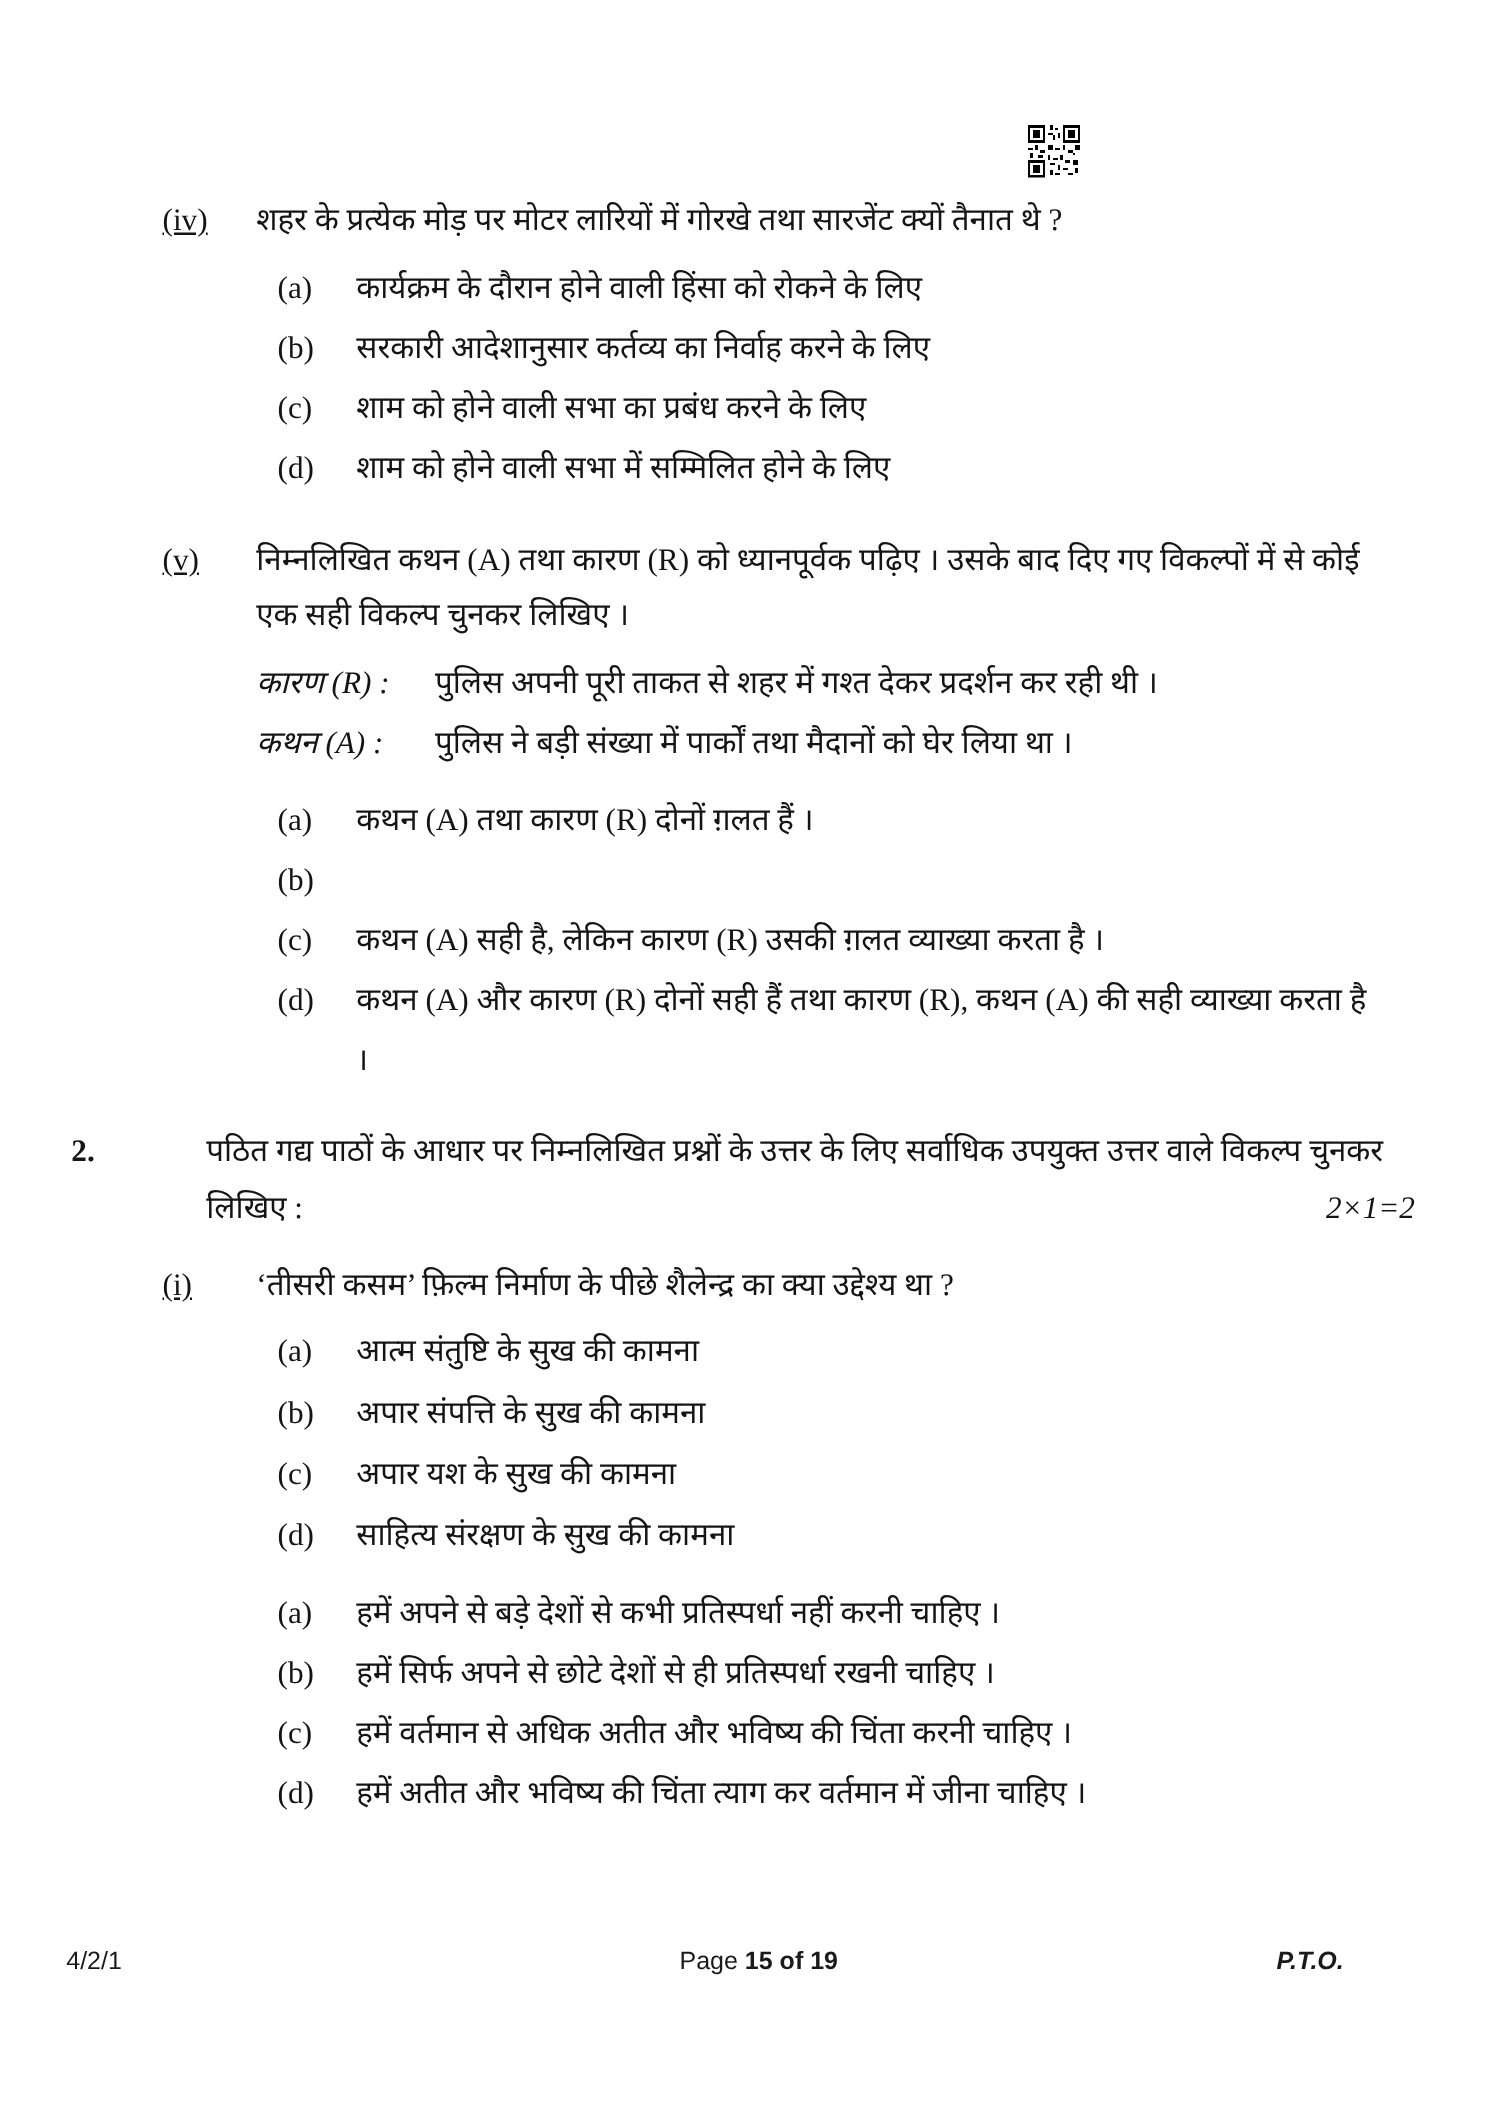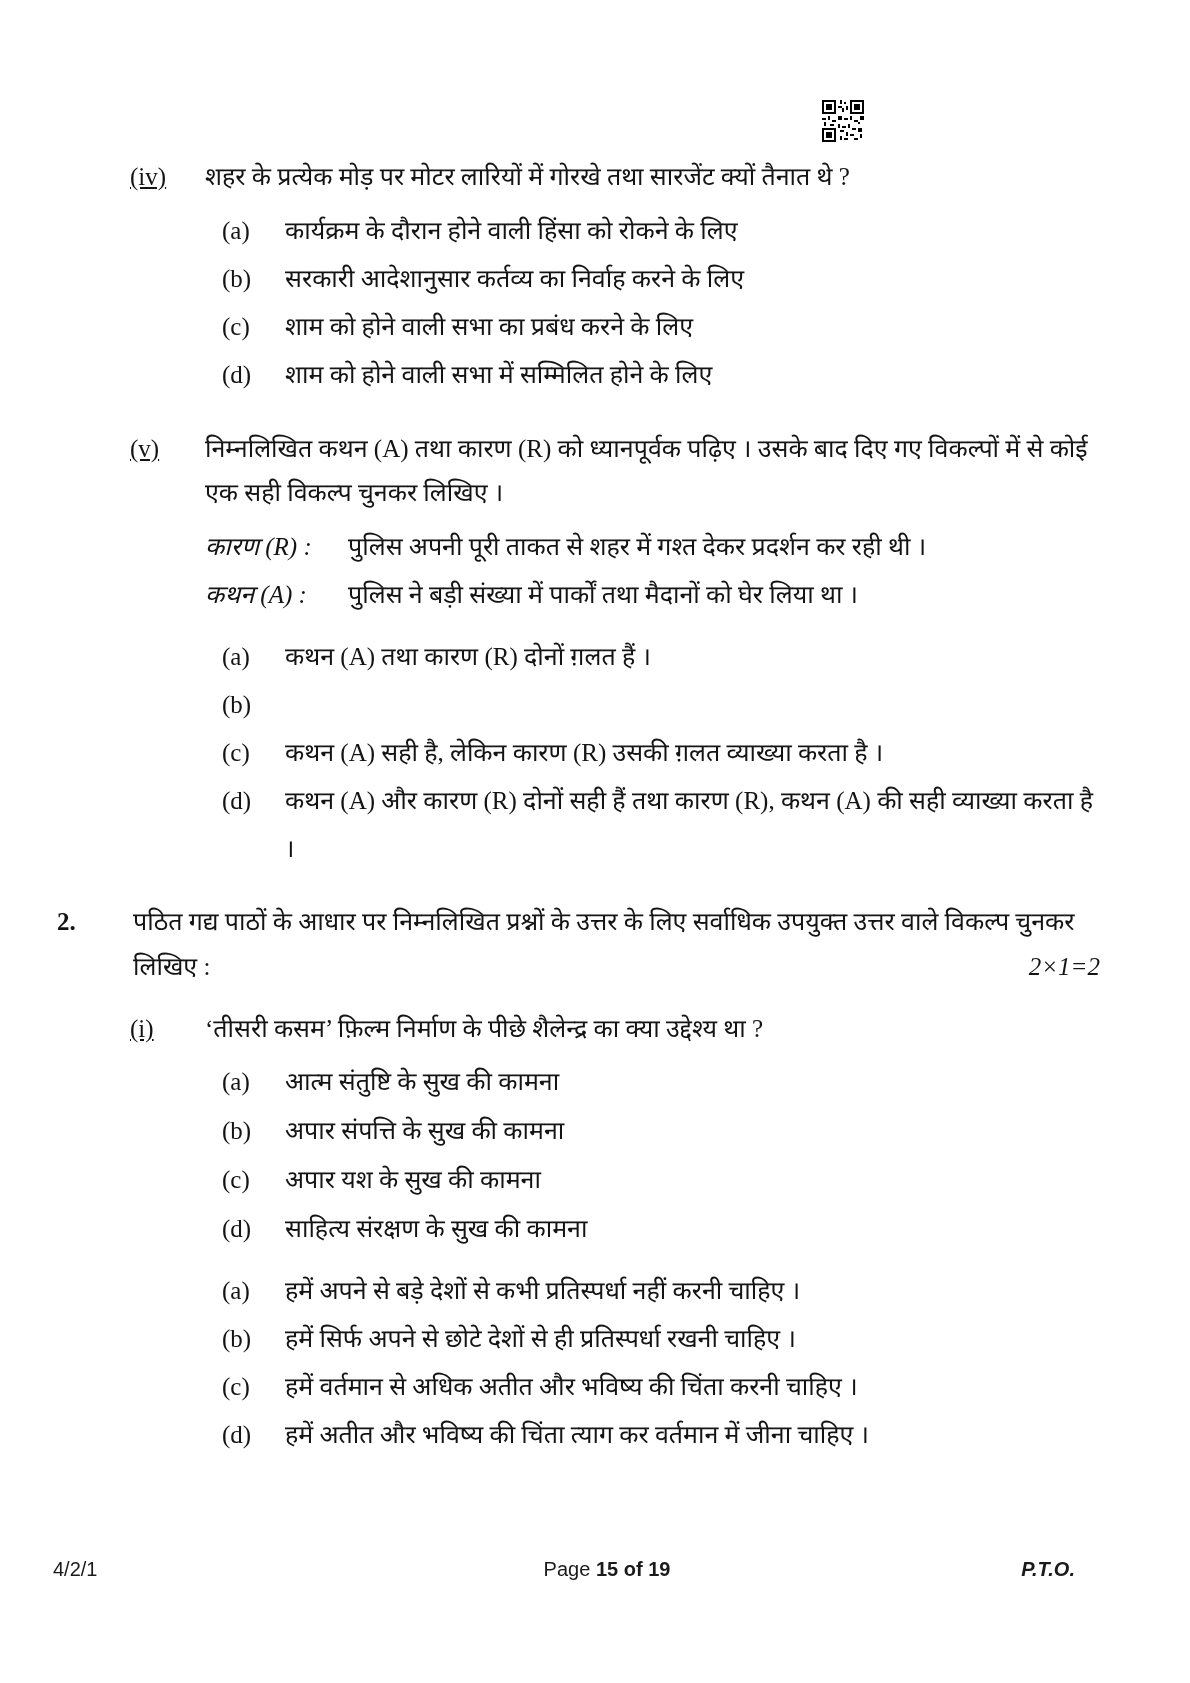--- a/index.html
+++ b/index.html
@@ -25,21 +25,21 @@
   .opt-text{flex:0 0 815px;}
   .statements{margin-top:8px;}
   .statement{line-height:48px;}
   .st-label{flex:0 0 143px;margin-left:205px;font-style:italic;}
   .st-text{flex:0 0 752px;}
   .sec-v{margin-top:28px;}
   .sec-v .opts{margin-top:14px;}
   .sec-iv .opts{margin-top:6px;}
   .q10{margin-top:26px;}
   .q-num{flex:0 0 76px;margin-left:57px;font-weight:bold;line-height:45px;}
-  .q-text{flex:0 0 967px;position:relative;line-height:45px;}
+  .q-text{flex:0 0 967px;position:relative;line-height:45px;margin-left:32px;}
   .marks{position:absolute;right:0;bottom:0;font-style:italic;}
   .q10-i{margin-top:16px;}
   .q10-i .opts{margin-top:4px;}
   .q10-i .opt{line-height:49px;}
   .q10-ii{margin-top:14px;}
   .q10-ii .opts{margin-top:4px;}
   .footer{
     position:absolute;top:1558px;left:0;width:1190px;height:40px;
     font-family:"Liberation Sans","DejaVu Sans",sans-serif;
     font-size:20px;color:#1a1a1a;

